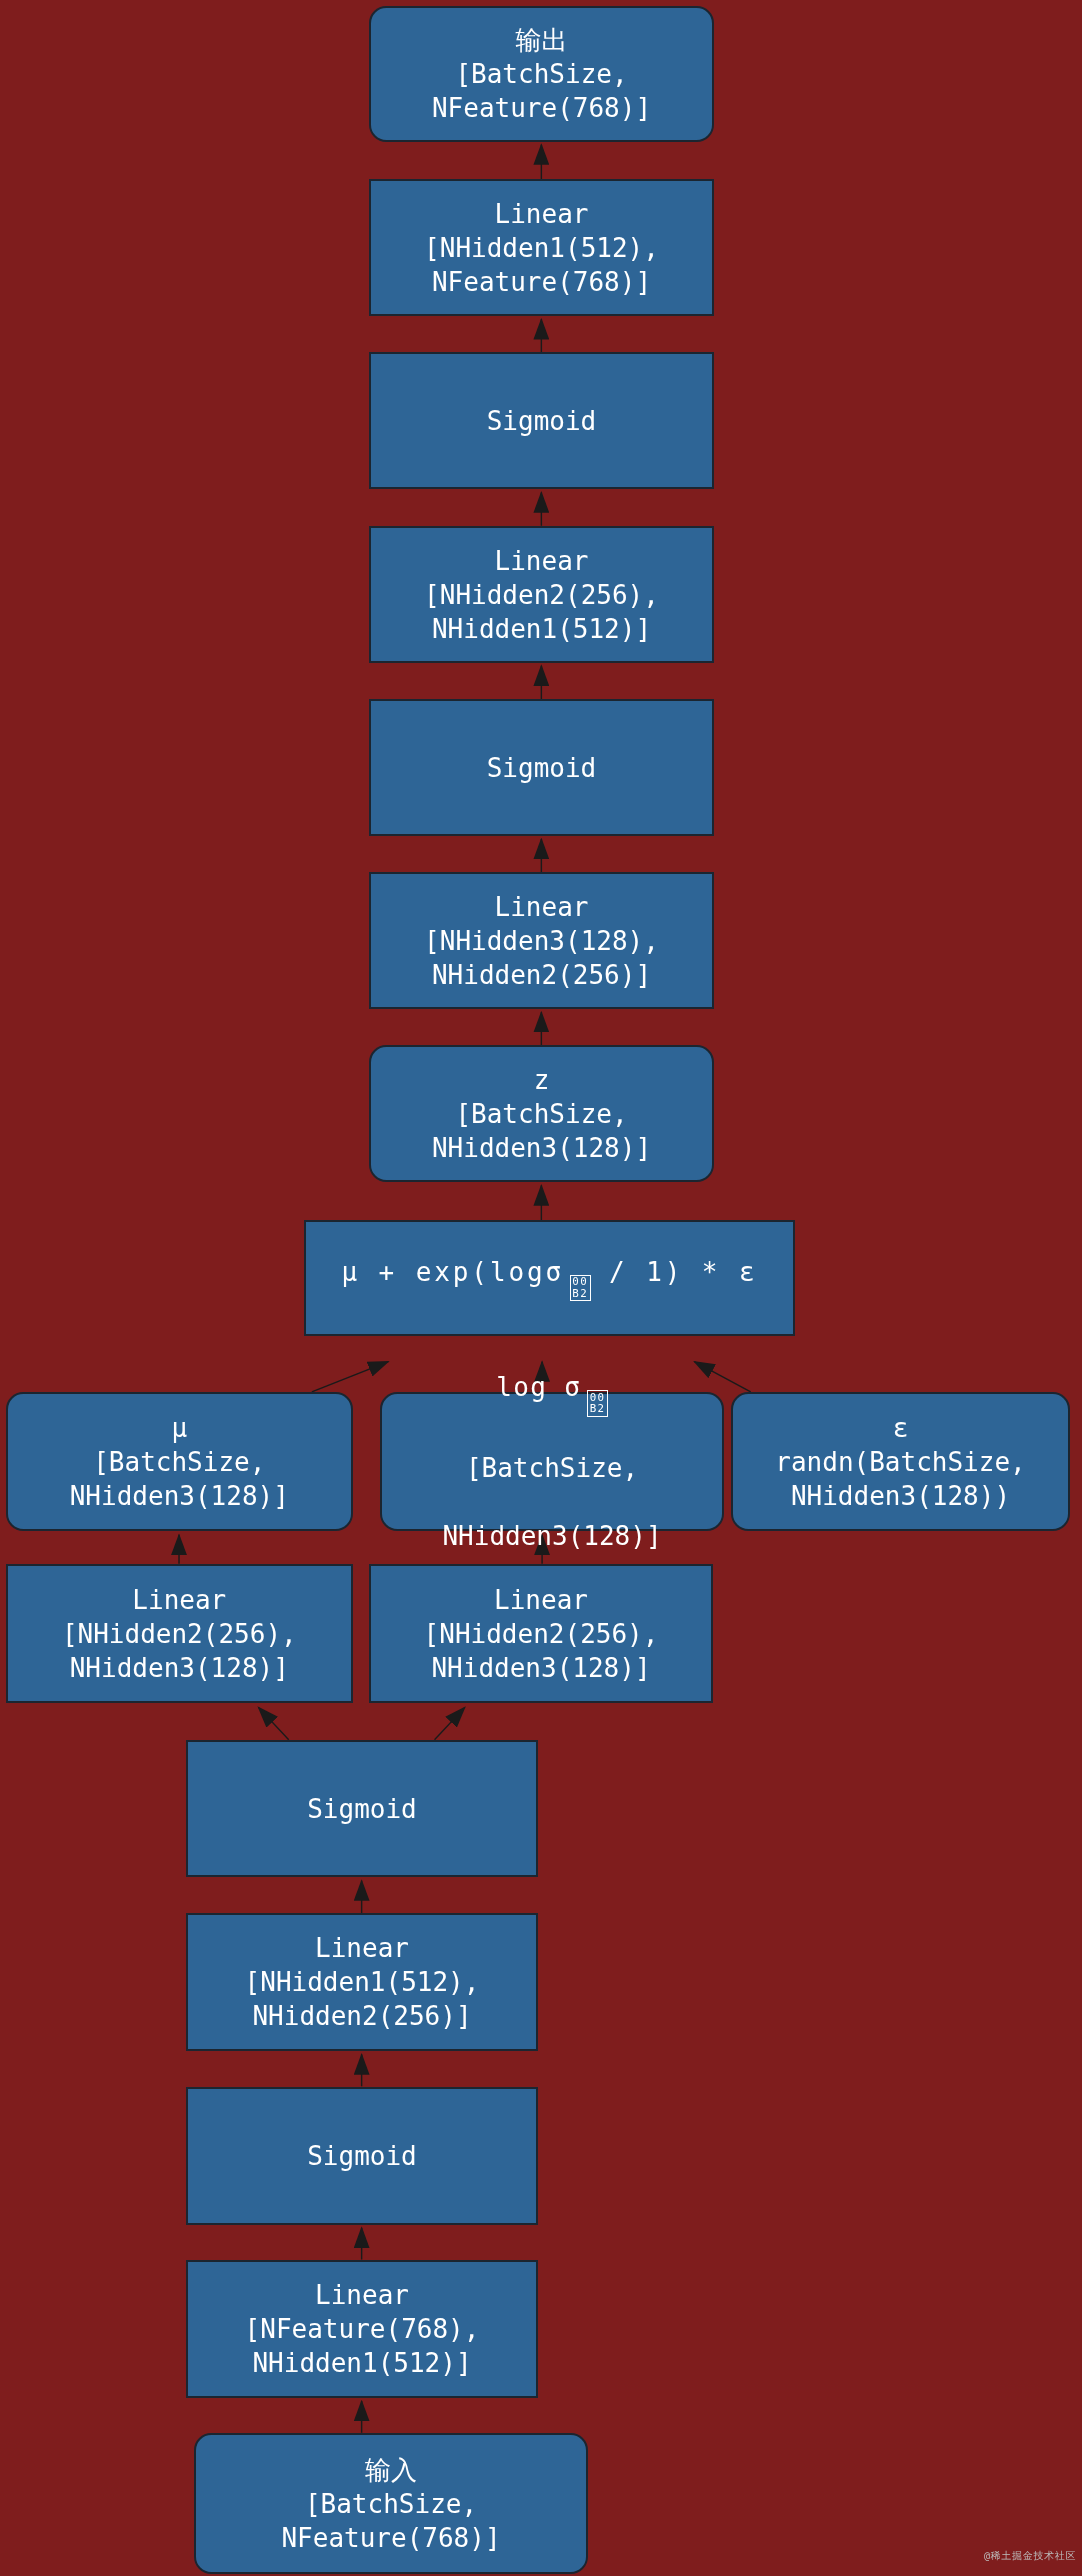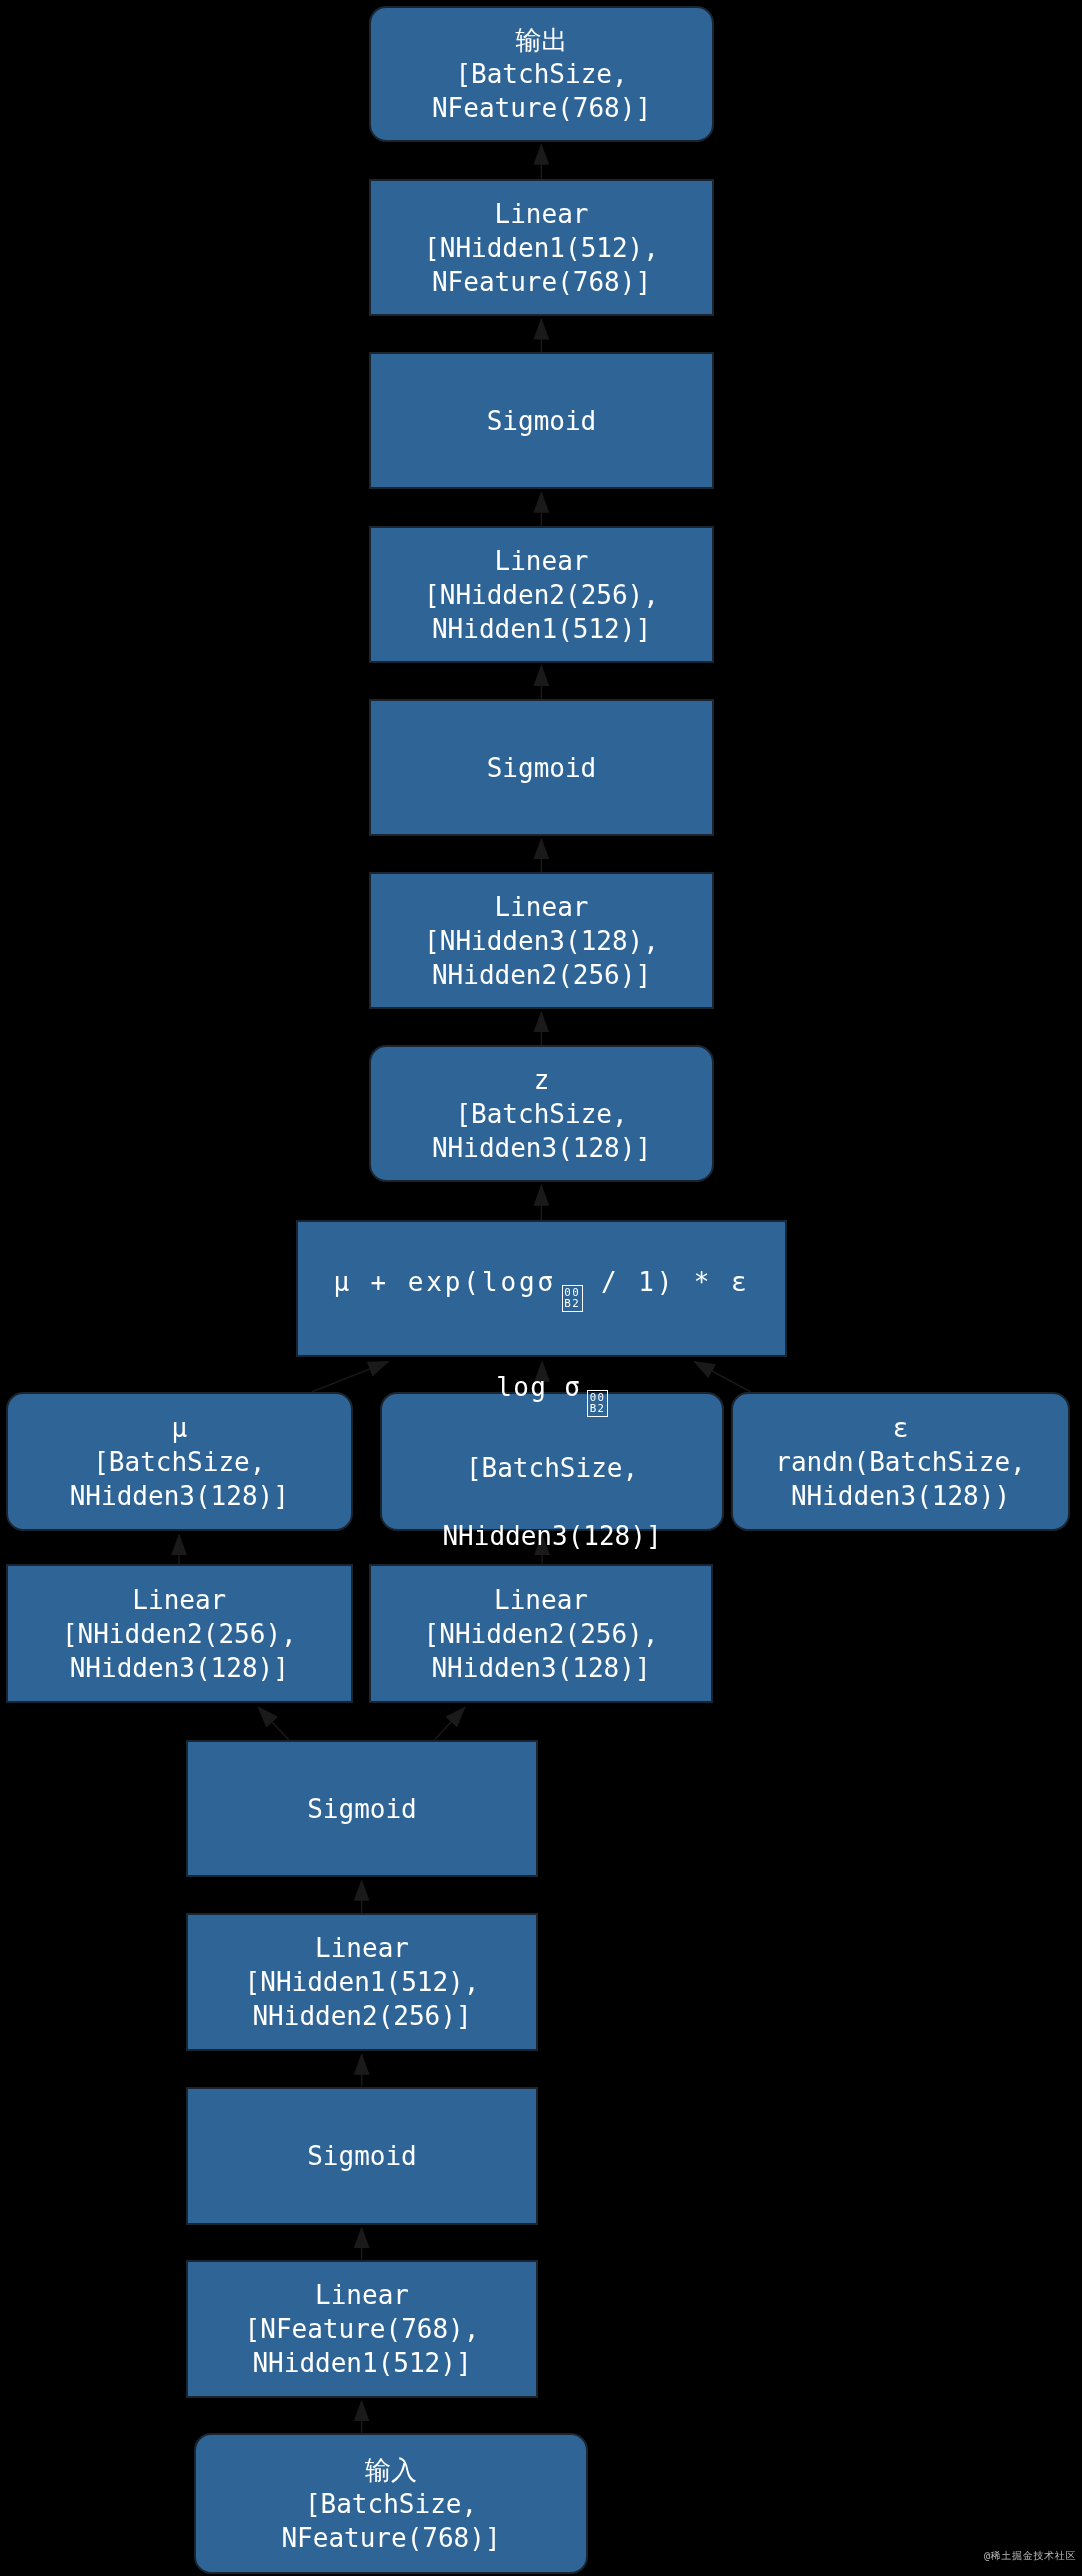--- a/index.html
+++ b/index.html
@@ -7,21 +7,21 @@
     --node-fill: #2e6596;
     --node-border: #1b2530;
     --edge-color: #1a1a1a;
     --text-color: #ffffff;
     --watermark-color: #bdbdbd;
   }
   #canvas {
     position: relative;
     width: 1082px;
     height: 2576px;
-    background: #000000;
+    background: #7f1d1d;
     overflow: hidden;
     font-family: "DejaVu Sans Mono", "DejaVu Sans", monospace;
   }
   #edges {
     position: absolute;
     left: 0; top: 0;
     z-index: 0;
   }
   .node {
     position: absolute;
@@ -136,21 +136,21 @@
 [NHidden3(128),
 NHidden2(256)]</div>
   </div>
 
   <div class="node rounded" style="left:369px;top:1045px;width:345px;height:137px">
     <div class="label">z
 [BatchSize,
 NHidden3(128)]</div>
   </div>
 
-  <div class="node" style="left:296px;top:1220px;width:491px;height:137px">
+  <div class="node" style="left:304px;top:1220px;width:491px;height:116px">
     <div class="label">
       <div class="line ls-wide"><span>μ + exp(logσ</span><span class="tofu"><span>00</span><span>B2</span></span><span> / 1) * ε</span></div>
     </div>
   </div>
 
   <div class="node rounded" style="left:5.8px;top:1392px;width:347px;height:139px">
     <div class="label">μ
 [BatchSize,
 NHidden3(128)]</div>
   </div>

